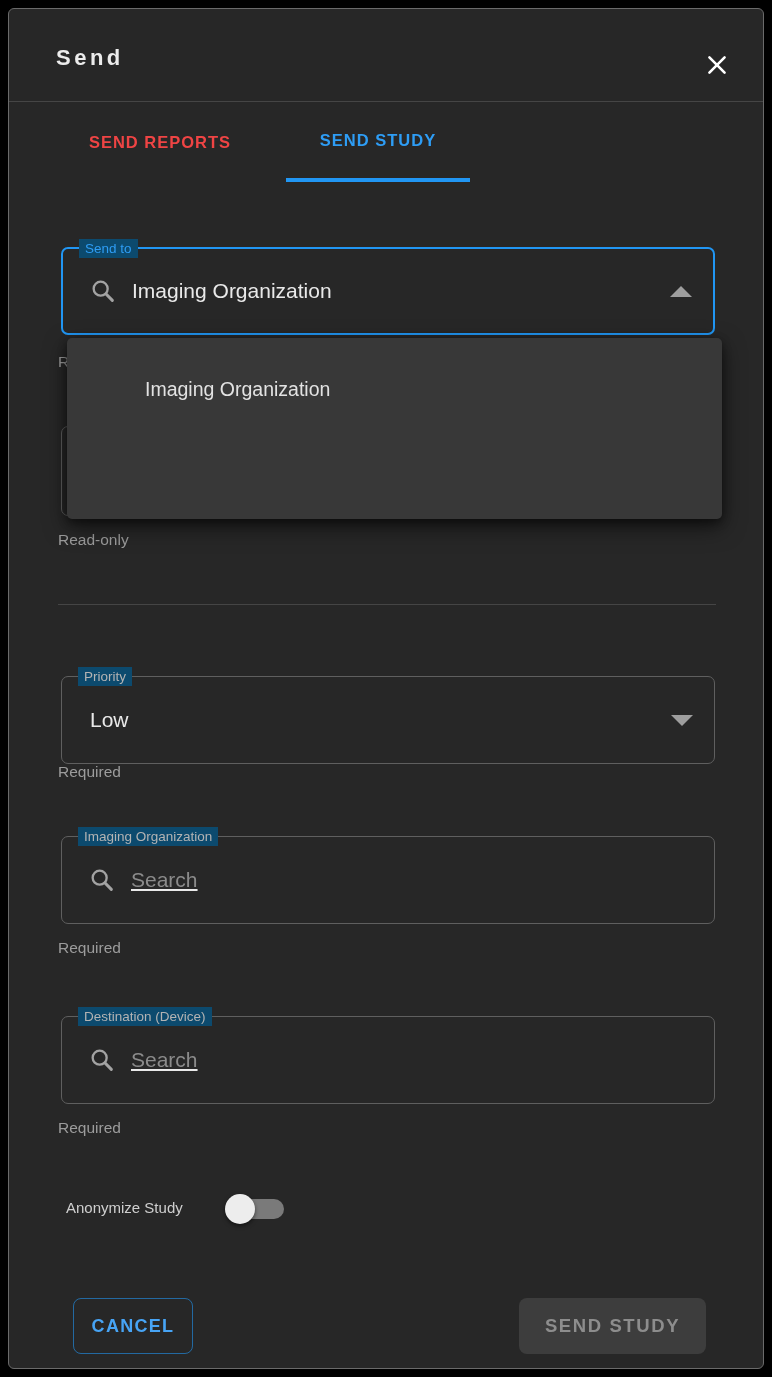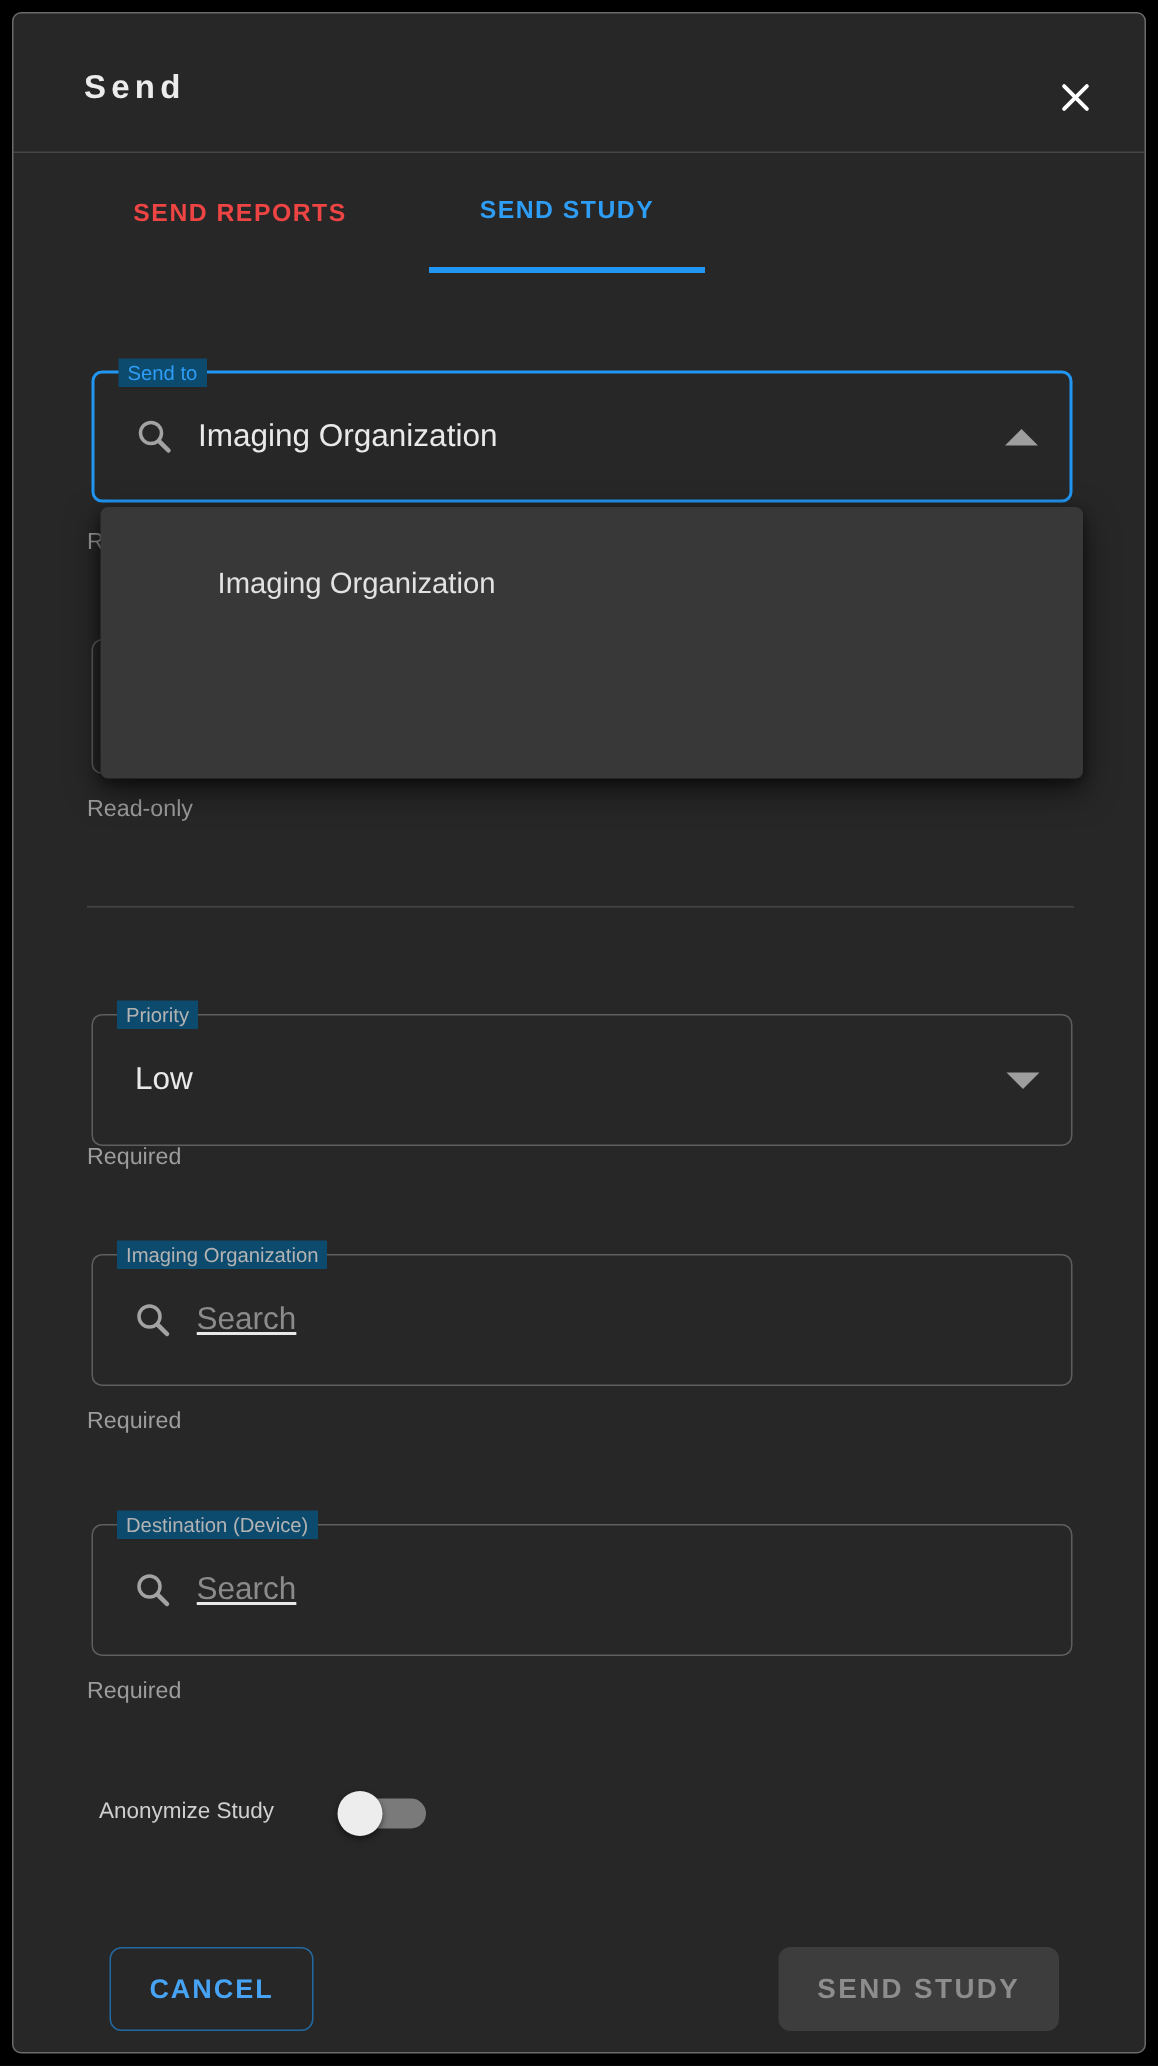--- a/index.html
+++ b/index.html
@@ -116,21 +116,21 @@
     border-radius: 10px; background: #7a7a7a;
   }
   .toggle .thumb {
     position: absolute; left: 0; top: 3px; width: 30px; height: 30px;
     border-radius: 50%; background: #ededed;
     box-shadow: 0 2px 4px rgba(0,0,0,0.5);
   }
 
   
   .btn-cancel {
-    position: absolute; left: 64px; top: 1289px; width: 136px; height: 56px;
+    position: absolute; left: 64px; top: 1289px; width: 120px; height: 56px;
     background: transparent; border: 1px solid rgba(33,150,243,0.6); border-radius: 8px;
     color: #47a4f5; font-family: "Liberation Sans", sans-serif;
     font-size: 18px; font-weight: bold; letter-spacing: 1.3px; cursor: pointer;
   }
   .btn-send {
     position: absolute; left: 510px; top: 1289px; width: 187px; height: 56px;
     background: #3d3d3d; border: none; border-radius: 8px;
     color: #8d8d8d; font-family: "Liberation Sans", sans-serif;
     font-size: 18.5px; font-weight: bold; letter-spacing: 1.6px;
   }

